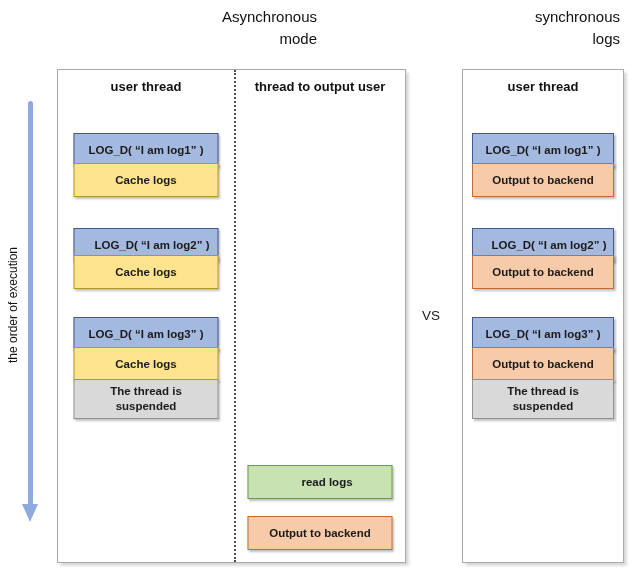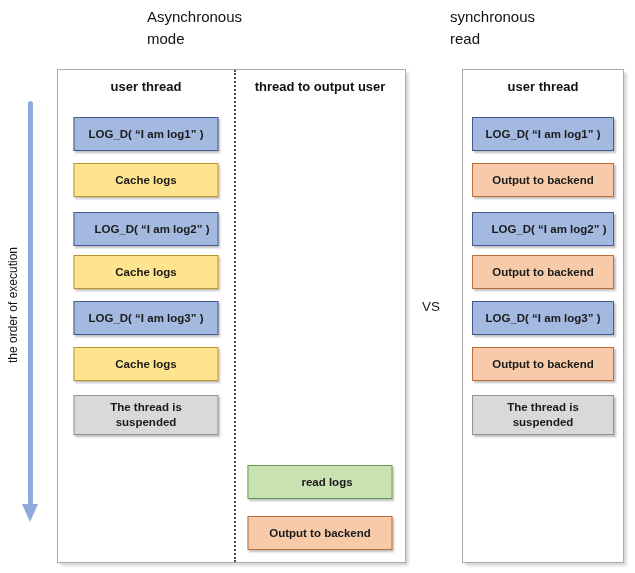--- a/index.html
+++ b/index.html
@@ -1,24 +1,24 @@
 <!DOCTYPE html>
 <html style="--log-fill: #A4B9E0; --log-border: #46588C; --cache-fill: #FFE48F; --cache-border: #B9912F; --output-fill: #F7CBA9; --output-border: #BE6C3C; --read-fill: #C9E2B2; --read-border: #6C9B50; --suspended-fill: #D9D9D9; --suspended-border: #929292; --arrow-color: #8FAADC; --panel-border: #ABABAB;"><head>
 <meta charset="utf-8">
 <style>
   html,body{margin:0;padding:0;background:#fff;}
   body{font-family:"Liberation Sans",sans-serif;color:#1a1a1a;}
   .canvas{position:relative;width:635px;height:573px;background:#ffffff;overflow:hidden;}
 
-  .title{position:absolute;top:6px;width:170px;text-align:left;
+  .title{position:absolute;top:6px;width:170px;text-align:right;
          font-size:15px;line-height:22px;white-space:pre-line;color:#111;}
   .title-left{left:147px;}
   .title-right{left:450px;}
 
-  .vs{position:absolute;left:422px;top:299px;font-size:13.5px;color:#1a1a1a;text-align:right;}
+  .vs{position:absolute;left:422px;top:308px;font-size:13.5px;color:#1a1a1a;text-align:right;}
 
   
   .arrow-shaft{position:absolute;left:28px;top:101px;width:5px;height:404px;
                background:var(--arrow-color,#8FAADC);border-radius:2.5px;}
   .arrow-head{position:absolute;left:22px;top:504px;width:0;height:0;
               border-left:8.5px solid transparent;border-right:8.5px solid transparent;
               border-top:18px solid var(--arrow-color,#8FAADC);}
   .axis-label{position:absolute;left:13px;top:305px;
               transform:translate(-50%,-50%) rotate(-90deg);
               white-space:nowrap;font-size:12px;color:#111;}
@@ -42,47 +42,47 @@
               font-size:13px;color:#111;}
 
   .box{position:absolute;left:50%;transform:translateX(-50%);
        width:145px;height:34px;box-sizing:border-box;
        display:flex;align-items:center;justify-content:center;
        text-align:center;font-size:11.5px;line-height:1.3;
        white-space:pre-line;border:1.5px solid;
        box-shadow:1.5px 1.5px 2px rgba(0,0,0,0.25);}
   .panel-sync .box{width:142px;}
 
-  .type-log{background:var(--log-fill,#A4B9E0);border-color:var(--log-border,#46588C);}
+  .type-log{background:var(--log-fill,#A4B9E0);border-color:var(--log-border,#46588C);margin-top:16px;}
   .type-cache{background:var(--cache-fill,#FFE48F);border-color:var(--cache-border,#B9912F);text-align:center;}
   .type-output{background:var(--output-fill,#F7CBA9);border-color:var(--output-border,#BE6C3C);}
   .type-read{background:var(--read-fill,#C9E2B2);border-color:var(--read-border,#6C9B50);}
   .type-suspended{background:var(--suspended-fill,#D9D9D9);border-color:var(--suspended-border,#929292);height:40px;}
 
   
   .stack .box:nth-child(1){top:47px;}
   .stack .box:nth-child(2){top:93px;}
   .stack .box:nth-child(3){top:142px;padding-left:12px;}
   .stack .box:nth-child(4){top:185px;}
   .stack .box:nth-child(5){top:231px;}
   .stack .box:nth-child(6){top:277px;}
-  .stack .box:nth-child(7){top:325px;}
+  .stack .box:nth-child(7){top:309px;}
 
   .out-stack .box:nth-child(1){top:395px;padding-left:14px;}
   .out-stack .box:nth-child(2){top:446px;}
 </style>
 </head>
 <body>
 
 <div class="canvas">
 
   <div class="title title-left">Asynchronous
 mode</div>
   <div class="title title-right">synchronous
-read</div>
+logs</div>
   <div class="vs">VS</div>
 
   <div class="axis-label">the order of execution</div>
   <div class="arrow-shaft"></div>
   <div class="arrow-head"></div>
 
   <div class="panel panel-async">
     <div class="divider"></div>
 
     <div class="col col-user">

